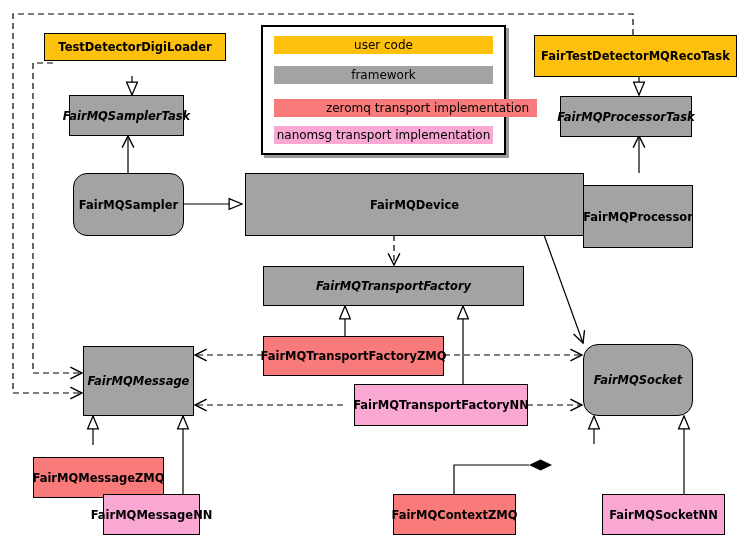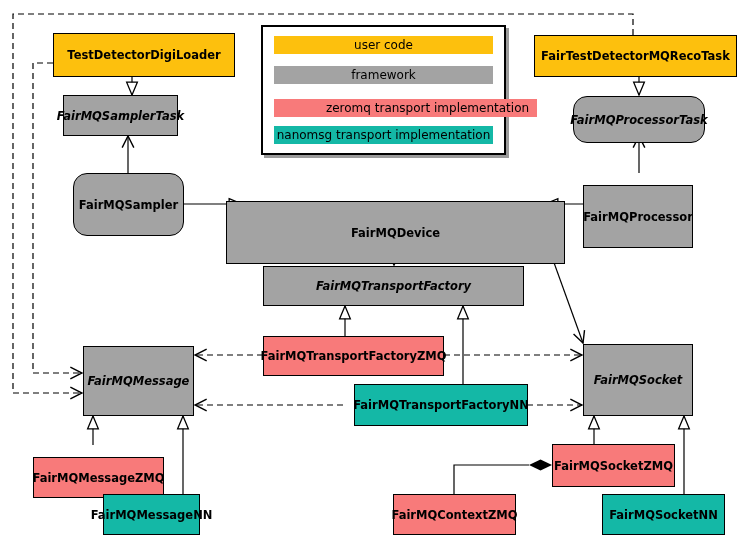--- a/index.html
+++ b/index.html
@@ -10,21 +10,21 @@
   #edges{position:absolute;left:0;top:0;width:748px;height:549px;}
   .node{
     position:absolute;box-sizing:border-box;border:1px solid #000;
     display:flex;align-items:center;justify-content:center;text-align:center;
     font-weight:bold;font-size:11.5px;color:#000;white-space:nowrap;
   }
   .abstract{font-style:italic;}
   .c-user{background:#FDC00D;}
   .c-fw{background:#a3a3a3;}
   .c-zmq{background:#F87A7A;}
-  .c-nn{background:#14b8a6;}
+  .c-nn{background:#f9a8d4;}
   .legend{
     position:absolute;left:261px;top:25px;width:245px;height:130px;
     box-sizing:border-box;background:#ffffff;border:2px solid #000;
     box-shadow:3px 3px 0 #9b9b9b;
   }
   .legend-item{
     position:absolute;left:11px;width:219px;height:18px;
     display:flex;align-items:center;justify-content:center;
     font-size:12px;color:#000;white-space:nowrap;
   }
@@ -65,41 +65,40 @@
     <line x1="394" y1="235" x2="394" y2="265" stroke="#000" stroke-width="1.2" stroke-dasharray="6 4" marker-end="url(#mOpen)"></line>
     <line x1="263" y1="355" x2="195" y2="355" stroke="#000" stroke-width="1.2" stroke-dasharray="6 4" marker-end="url(#mOpen)"></line>
     <line x1="343" y1="405" x2="195" y2="405" stroke="#000" stroke-width="1.2" stroke-dasharray="6 4" marker-end="url(#mOpen)"></line>
     <line x1="444" y1="355" x2="582" y2="355" stroke="#000" stroke-width="1.2" stroke-dasharray="6 4" marker-end="url(#mOpen)"></line>
     <line x1="517" y1="405" x2="582" y2="405" stroke="#000" stroke-width="1.2" stroke-dasharray="6 4" marker-end="url(#mOpen)"></line>
 
     <polyline points="454,494 454,465 529,465" fill="none" stroke="#000" stroke-width="1.2"></polyline>
     <polygon points="552,465 540.5,459.5 529,465 540.5,470.5" fill="#000000"></polygon>
   </svg>
 
-  <div class="node c-user" style="left:53px;top:33px;width:182px;height:44px;">TestDetectorDigiLoader</div>
+  <div class="node c-user" style="left:44px;top:33px;width:182px;height:28px;">TestDetectorDigiLoader</div>
   <div class="node c-user" style="left:534px;top:35px;width:203px;height:42px;">FairTestDetectorMQRecoTask</div>
 
-  <div class="node c-fw abstract" style="left:63px;top:95px;width:115px;height:41px;">FairMQSamplerTask</div>
-  <div class="node c-fw abstract" style="left:573px;top:96px;width:132px;height:47px;border-radius:14px;">FairMQProcessorTask</div>
+  <div class="node c-fw abstract" style="left:69px;top:95px;width:115px;height:41px;">FairMQSamplerTask</div>
+  <div class="node c-fw abstract" style="left:560px;top:96px;width:132px;height:41px;">FairMQProcessorTask</div>
 
   <div class="node c-fw" style="left:73px;top:173px;width:111px;height:63px;border-radius:14px;">FairMQSampler</div>
-  <div class="node c-fw" style="left:226px;top:173px;width:339px;height:63px;margin-top:28px;">FairMQDevice</div>
+  <div class="node c-fw" style="left:245px;top:173px;width:339px;height:63px;">FairMQDevice</div>
   <div class="node c-fw" style="left:583px;top:185px;width:110px;height:63px;">FairMQProcessor</div>
 
   <div class="node c-fw abstract" style="left:263px;top:266px;width:261px;height:40px;">FairMQTransportFactory</div>
   <div class="node c-zmq" style="left:263px;top:336px;width:181px;height:40px;text-align:right;">FairMQTransportFactoryZMQ</div>
   <div class="node c-nn" style="left:354px;top:384px;width:174px;height:42px;">FairMQTransportFactoryNN</div>
 
   <div class="node c-fw abstract" style="left:83px;top:346px;width:111px;height:70px;">FairMQMessage</div>
-  <div class="node c-fw abstract" style="left:583px;top:344px;width:110px;height:72px;">FairMQSocket</div>
+  <div class="node c-fw abstract" style="left:583px;top:344px;width:110px;height:72px;border-radius:15px;">FairMQSocket</div>
 
   <div class="node c-zmq" style="left:33px;top:445px;width:131px;height:41px;margin-top:12px;">FairMQMessageZMQ</div>
   <div class="node c-nn" style="left:103px;top:494px;width:97px;height:41px;">FairMQMessageNN</div>
   <div class="node c-zmq" style="left:393px;top:494px;width:123px;height:41px;">FairMQContextZMQ</div>
-  <div class="node c-zmq" style="left:552px;top:444px;width:123px;height:43px;">FairMQSocketZMQ</div>
   <div class="node c-nn" style="left:602px;top:494px;width:123px;height:41px;">FairMQSocketNN</div>
 
   <div class="legend">
     <div class="legend-item li-0 c-user">user code</div>
     <div class="legend-item li-1 c-fw">framework</div>
     <div class="legend-item li-2 c-zmq">zeromq transport implementation</div>
     <div class="legend-item li-3 c-nn">nanomsg transport implementation</div>
   </div>
 
 </div>

